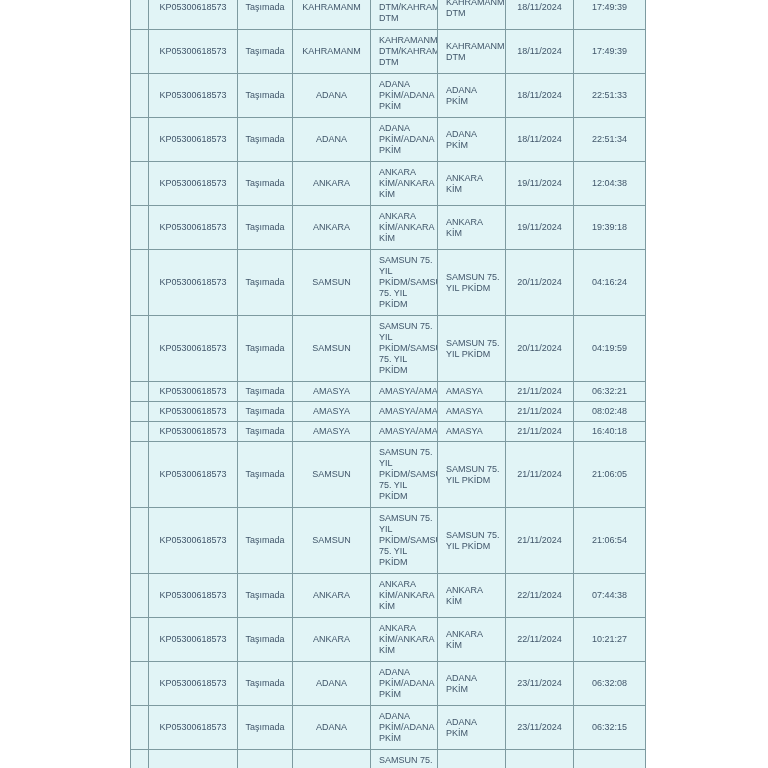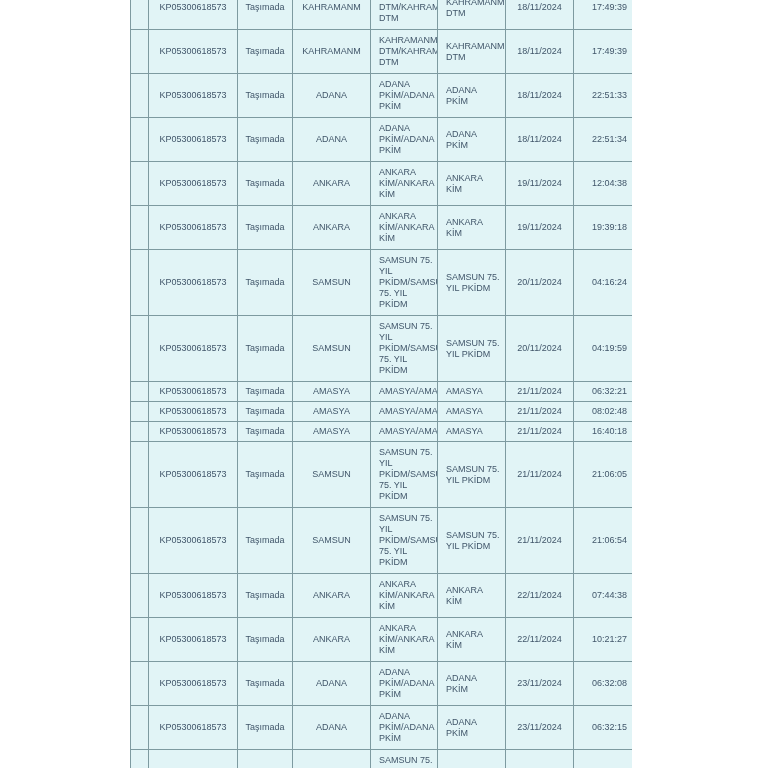--- a/index.html
+++ b/index.html
@@ -7,20 +7,21 @@
     width: 768px; height: 768px;
     overflow: hidden;
     background: #ffffff;
     font-family: "Liberation Sans", sans-serif;
   }
   .page {
     position: relative;
     width: 632px; height: 768px;
     overflow: hidden;
     background: #ffffff;
+    padding-left: 37px;
   }
   .table-wrap {
     position: absolute;
     left: 130px;
     top: -15px;
   }
   table.history {
     border-collapse: collapse;
     table-layout: fixed;
     width: 515px;

